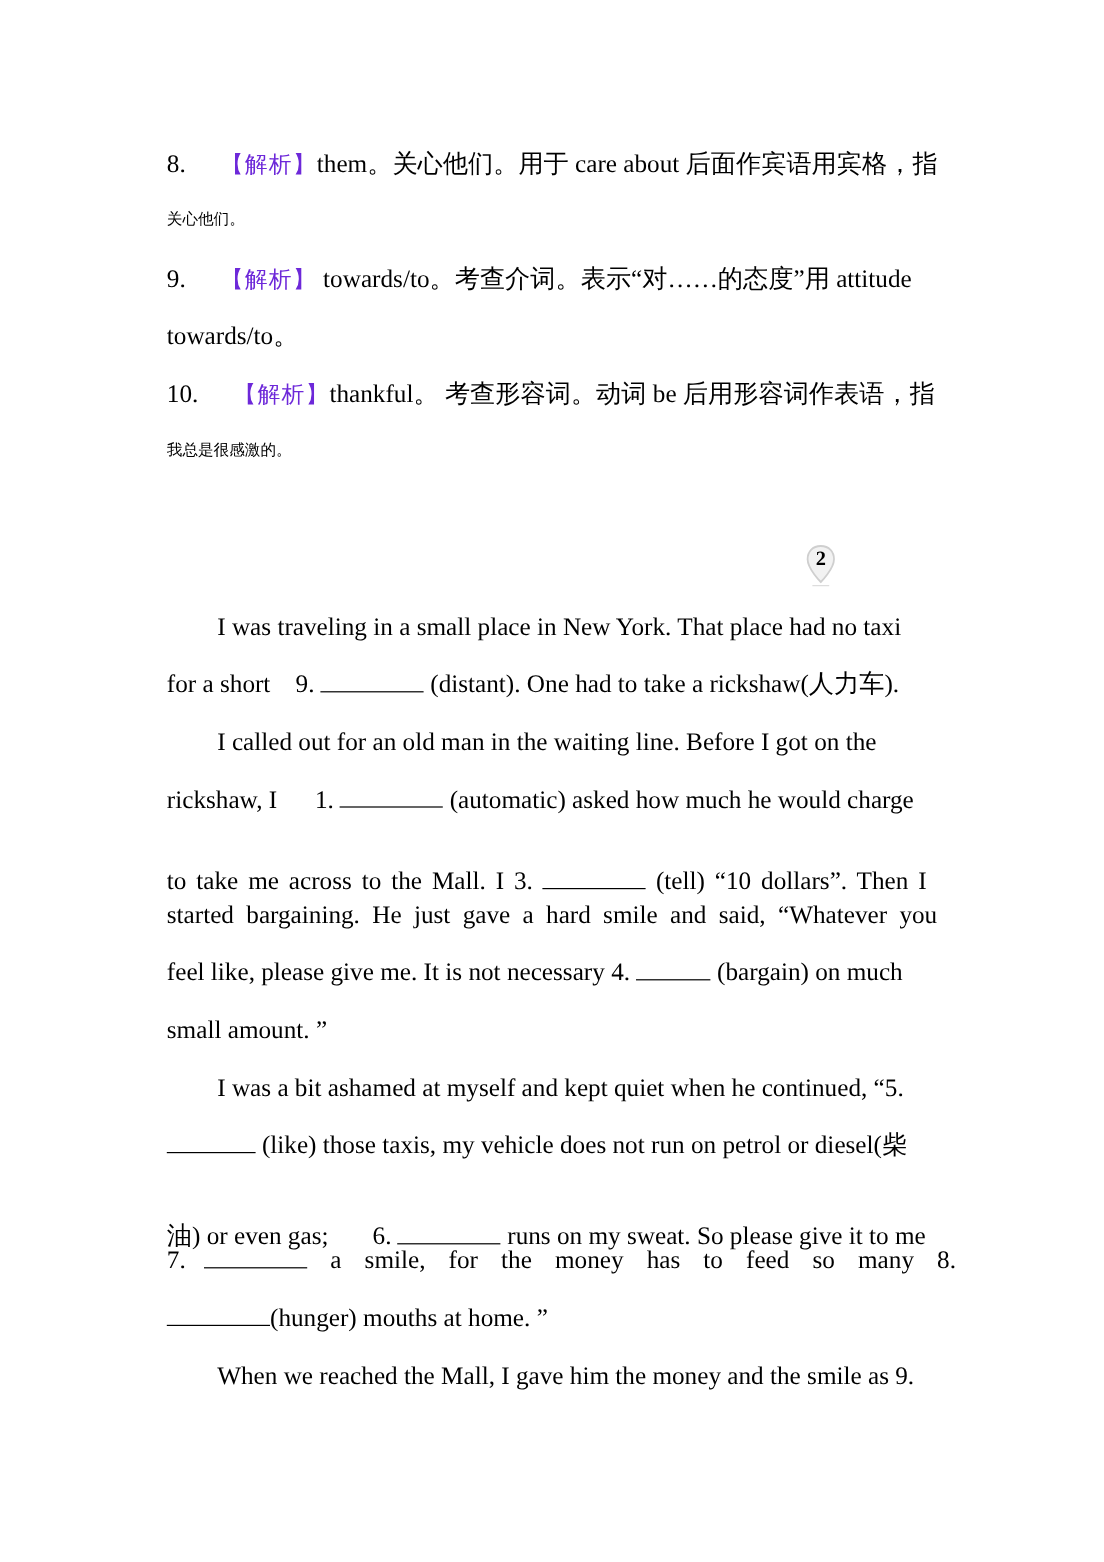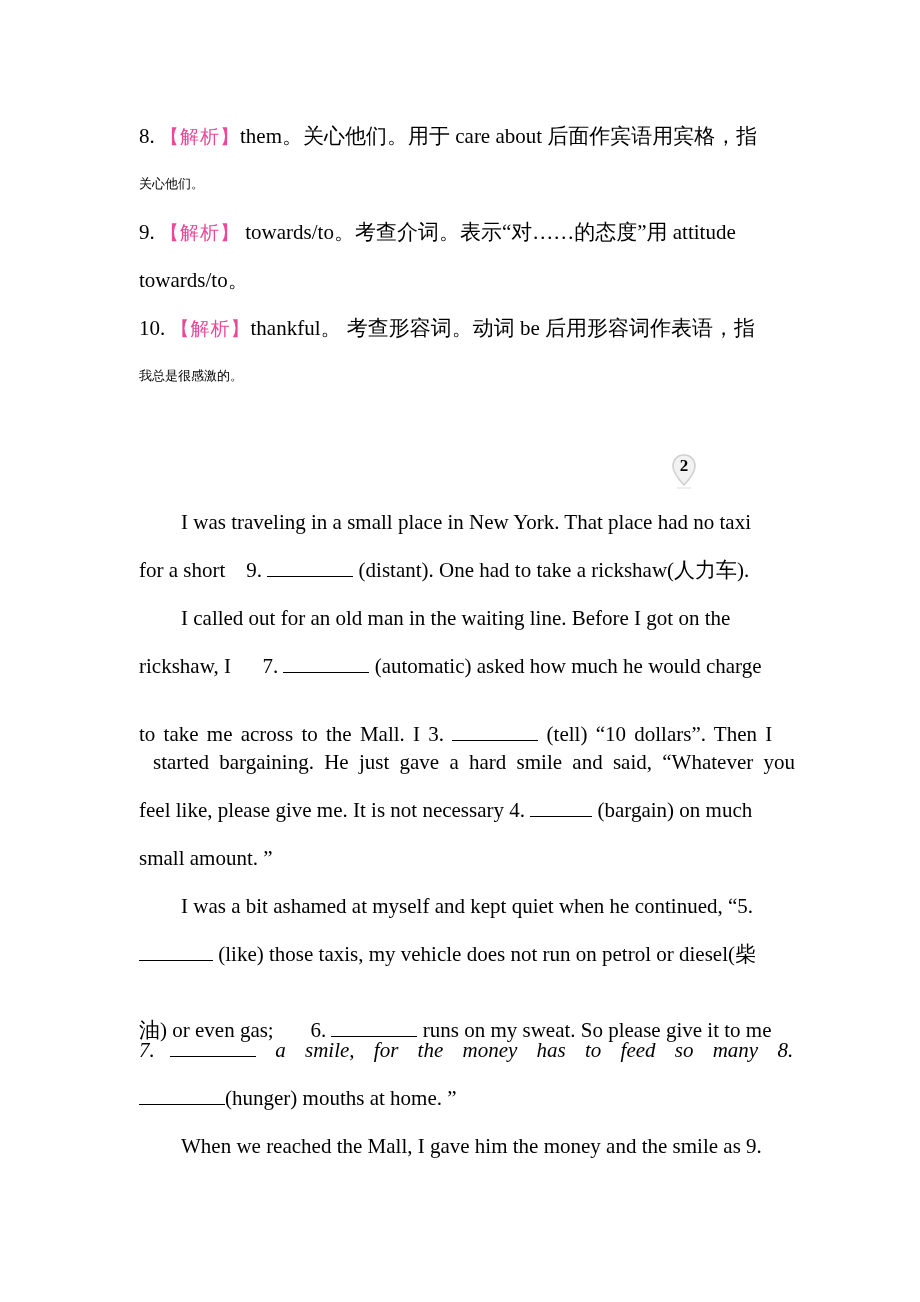--- a/index.html
+++ b/index.html
@@ -27,21 +27,21 @@
       width: 642px;
       font-size: 21px;
       line-height: 28px;
       white-space: nowrap;
     }
     .justify {
       text-align: justify;
       text-align-last: justify;
     }
     .indent { padding-left: 42px; box-sizing: border-box; }
-    .tag { color: #ec4899; font-family: "DejaVu Sans", sans-serif; font-size: 19px; letter-spacing: 1px; }
+    .tag { color: #6d28d9; font-family: "DejaVu Sans", sans-serif; font-size: 19px; letter-spacing: 1px; margin-left: 24px; }
     .cjk { font-family: "DejaVu Sans", sans-serif; font-size: 13px; }
     .blank {
       display: inline-block;
       border-bottom: 1px solid #000;
       height: 20px;
       vertical-align: baseline;
     }
     .pin {
       position: absolute;
       left: 671px;
@@ -74,39 +74,39 @@
   </div>
   <div class="line cjk" style="top:362px;">我总是很感激的。</div>
 
   <div class="line indent" style="top:508px;">I was traveling in a small place in New York. That place had no taxi</div>
   <div class="line" style="top:556px;">
     <span style="white-space:pre;">for a short    9. </span><span class="blank" style="width:86px;"></span><span> (distant). One had to take a rickshaw(人力车).</span>
   </div>
 
   <div class="line indent" style="top:604px;">I called out for an old man in the waiting line. Before I got on the</div>
   <div class="line" style="top:652px;">
-    <span style="white-space:pre;">rickshaw, I      7. </span><span class="blank" style="width:86px;"></span><span> (automatic) asked how much he would charge</span>
+    <span style="white-space:pre;">rickshaw, I      1. </span><span class="blank" style="width:86px;"></span><span> (automatic) asked how much he would charge</span>
   </div>
   <div class="line" style="top:720px;">
     <span style="word-spacing:3px;">to take me across to the Mall. I 3. </span><span class="blank" style="width:86px;"></span><span style="word-spacing:3px;"> (tell) “10 dollars”. Then I</span>
   </div>
-  <div class="line justify" style="top:748px;margin-left:14px;">started bargaining. He just gave a hard smile and said, “Whatever you</div>
+  <div class="line justify" style="top:748px;">started bargaining. He just gave a hard smile and said, “Whatever you</div>
   <div class="line" style="top:796px;">
     <span>feel like, please give me. It is not necessary 4. </span><span class="blank" style="width:62px;"></span><span> (bargain) on much</span>
   </div>
   <div class="line" style="top:844px;">small amount. ”</div>
 
   <div class="line indent" style="top:892px;">I was a bit ashamed at myself and kept quiet when he continued, “5.</div>
   <div class="line" style="top:940px;">
     <span class="blank" style="width:74px;"></span><span> (like) those taxis, my vehicle does not run on petrol or diesel(柴</span>
   </div>
   <div class="line" style="top:988px;margin-top:28px;">
     <span style="white-space:pre;">油) or even gas;       6. </span><span class="blank" style="width:86px;"></span><span> runs on my sweat. So please give it to me</span>
   </div>
-  <div class="line" style="top:1036px;font-style:italic;">
+  <div class="line" style="top:1036px;">
     <span style="white-space:pre;">7. </span><span class="blank" style="width:86px;margin-left:10px;"></span><span style="word-spacing:14px;"> a smile, for the money has to feed so many 8.</span>
   </div>
   <div class="line" style="top:1084px;">
     <span class="blank" style="width:86px;"></span><span>(hunger) mouths at home. ”</span>
   </div>
 
   <div class="line indent" style="top:1132px;">When we reached the Mall, I gave him the money and the smile as 9.</div>
 </div>
 
 <div class="pin">

